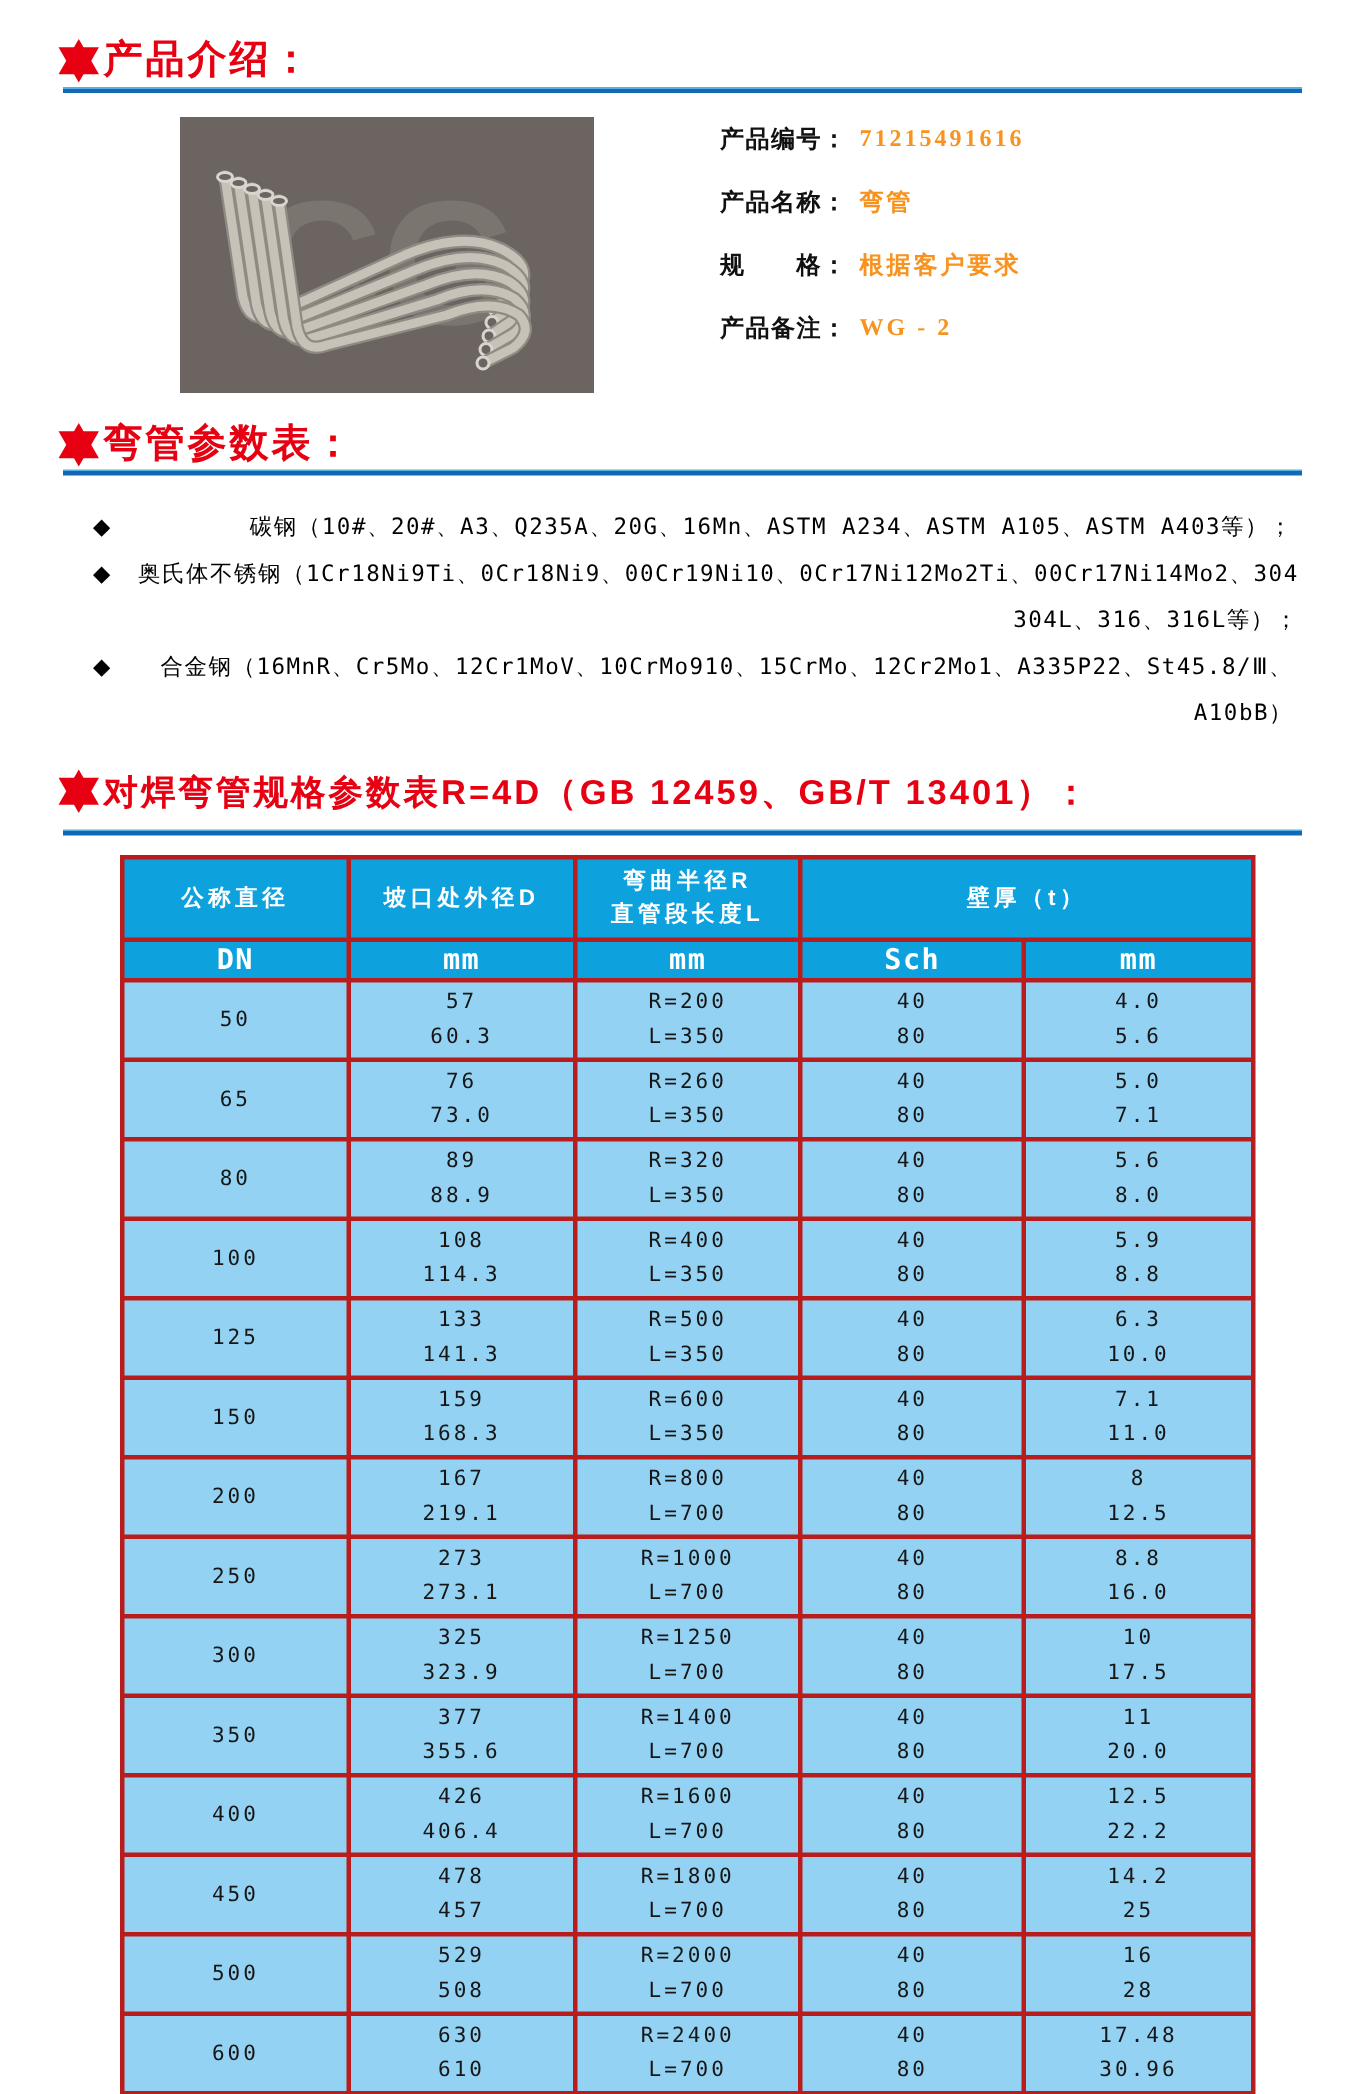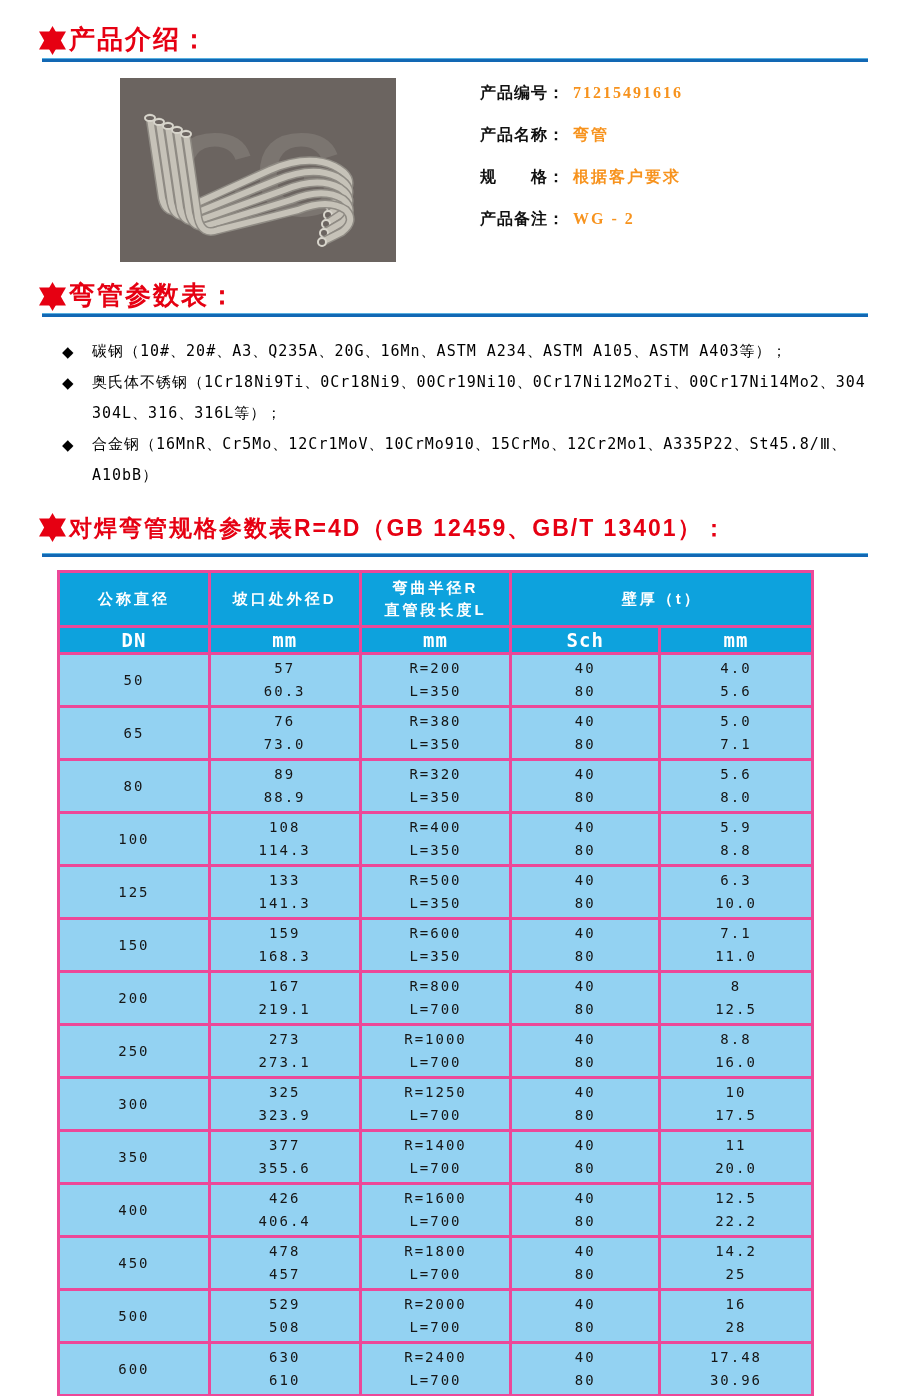--- a/index.html
+++ b/index.html
@@ -30,26 +30,26 @@
   .photo svg{display:block;width:100%;height:100%;}
   .info{position:absolute;left:480px;top:82px;}
   .info-row{height:22px;margin-bottom:20px;display:flex;align-items:center;white-space:nowrap;}
   .info-label{font-size:16px;font-weight:bold;color:#111;letter-spacing:1px;}
   .info-value{font-size:16px;font-weight:bold;color:var(--accent-orange);margin-left:8px;
               font-family:Liberation Serif, serif;letter-spacing:2px;}
   
   .materials{position:absolute;left:62px;top:336px;width:800px;margin:0;padding:0;list-style:none;}
   .materials li{display:flex;align-items:flex-start;}
   .diamond{width:30px;font-size:15px;line-height:31px;color:#000;flex:0 0 auto;}
-  .mat-text{flex:1;}
+  .mat-text{flex:1;text-align:right;}
   .mat-line{font-size:15px;line-height:31px;letter-spacing:1px;color:#000;
             font-family:"DejaVu Sans Mono","Liberation Mono",monospace;white-space:nowrap;}
   
-  .spec-table{position:absolute;left:57px;top:570px;width:757px;table-layout:fixed;
-              border-collapse:separate;border-spacing:3px;background:#ec4899;}
+  .spec-table{position:absolute;left:80px;top:570px;width:757px;table-layout:fixed;
+              border-collapse:separate;border-spacing:3px;background:#b91c1c;}
   .spec-table th{background:var(--table-header-blue);color:#fff;font-weight:bold;text-align:center;vertical-align:middle;}
   .th1{height:52px;font-size:15px;letter-spacing:3px;line-height:22px;}
   .th2{height:23px;font-size:19px;letter-spacing:1px;font-family:"DejaVu Sans Mono","Liberation Mono",monospace;}
   .spec-table td.cell{background:var(--table-cell-blue);height:50px;text-align:center;vertical-align:middle;
         color:#161616;font-size:14px;font-family:"DejaVu Sans Mono","Liberation Mono",monospace;letter-spacing:2px;}
   .cl{line-height:23px;}
 </style>
 </head>
 <body>
 
@@ -201,21 +201,21 @@
       </tr>
       <tr>
         <td class="cell">
           <div class="cl">65</div>
         </td>
         <td class="cell">
           <div class="cl">76</div>
           <div class="cl">73.0</div>
         </td>
         <td class="cell">
-          <div class="cl">R=380</div>
+          <div class="cl">R=260</div>
           <div class="cl">L=350</div>
         </td>
         <td class="cell">
           <div class="cl">40</div>
           <div class="cl">80</div>
         </td>
         <td class="cell">
           <div class="cl">5.0</div>
           <div class="cl">7.1</div>
         </td>

